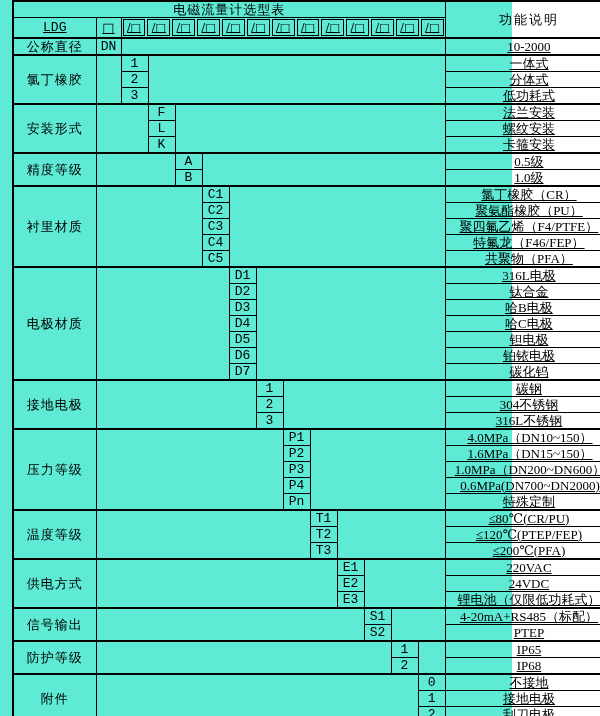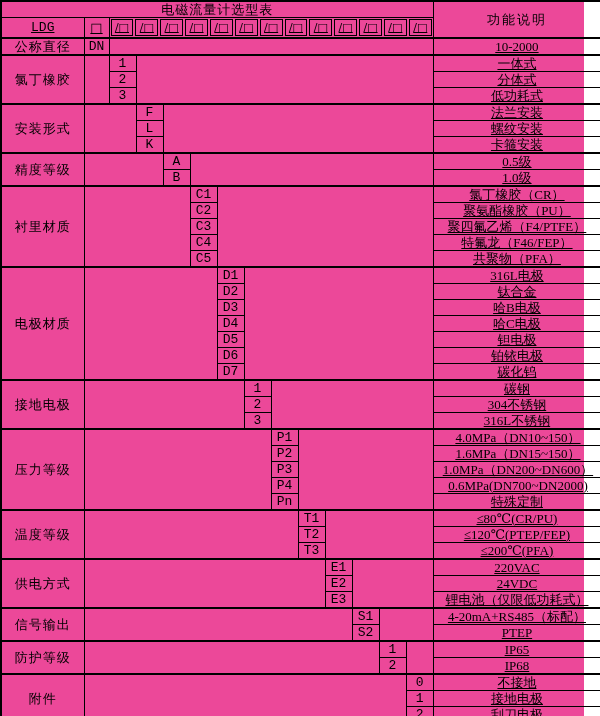--- a/index.html
+++ b/index.html
@@ -1,26 +1,27 @@
 <!DOCTYPE html>
 <html><head>
 <meta charset="utf-8">
 <style>
   html, body {
     margin: 0;
     padding: 0;
     background: #ffffff;
   }
   .sheet {
-    width: 584px;
+    width: 512px;
     height: 716px;
-    background: #ec4899;
+    background: #5eead4;
     box-sizing: border-box;
     font-family: "Liberation Serif", "DejaVu Serif", serif;
     color: #000000;
+    padding-left: 12px;
   }
   table.sel {
     border-collapse: collapse;
     table-layout: fixed;
     width: 600px;
     border: 2px solid #000000;
   }
   table.sel td {
     border: 1px solid #000000;
     padding: 0;

